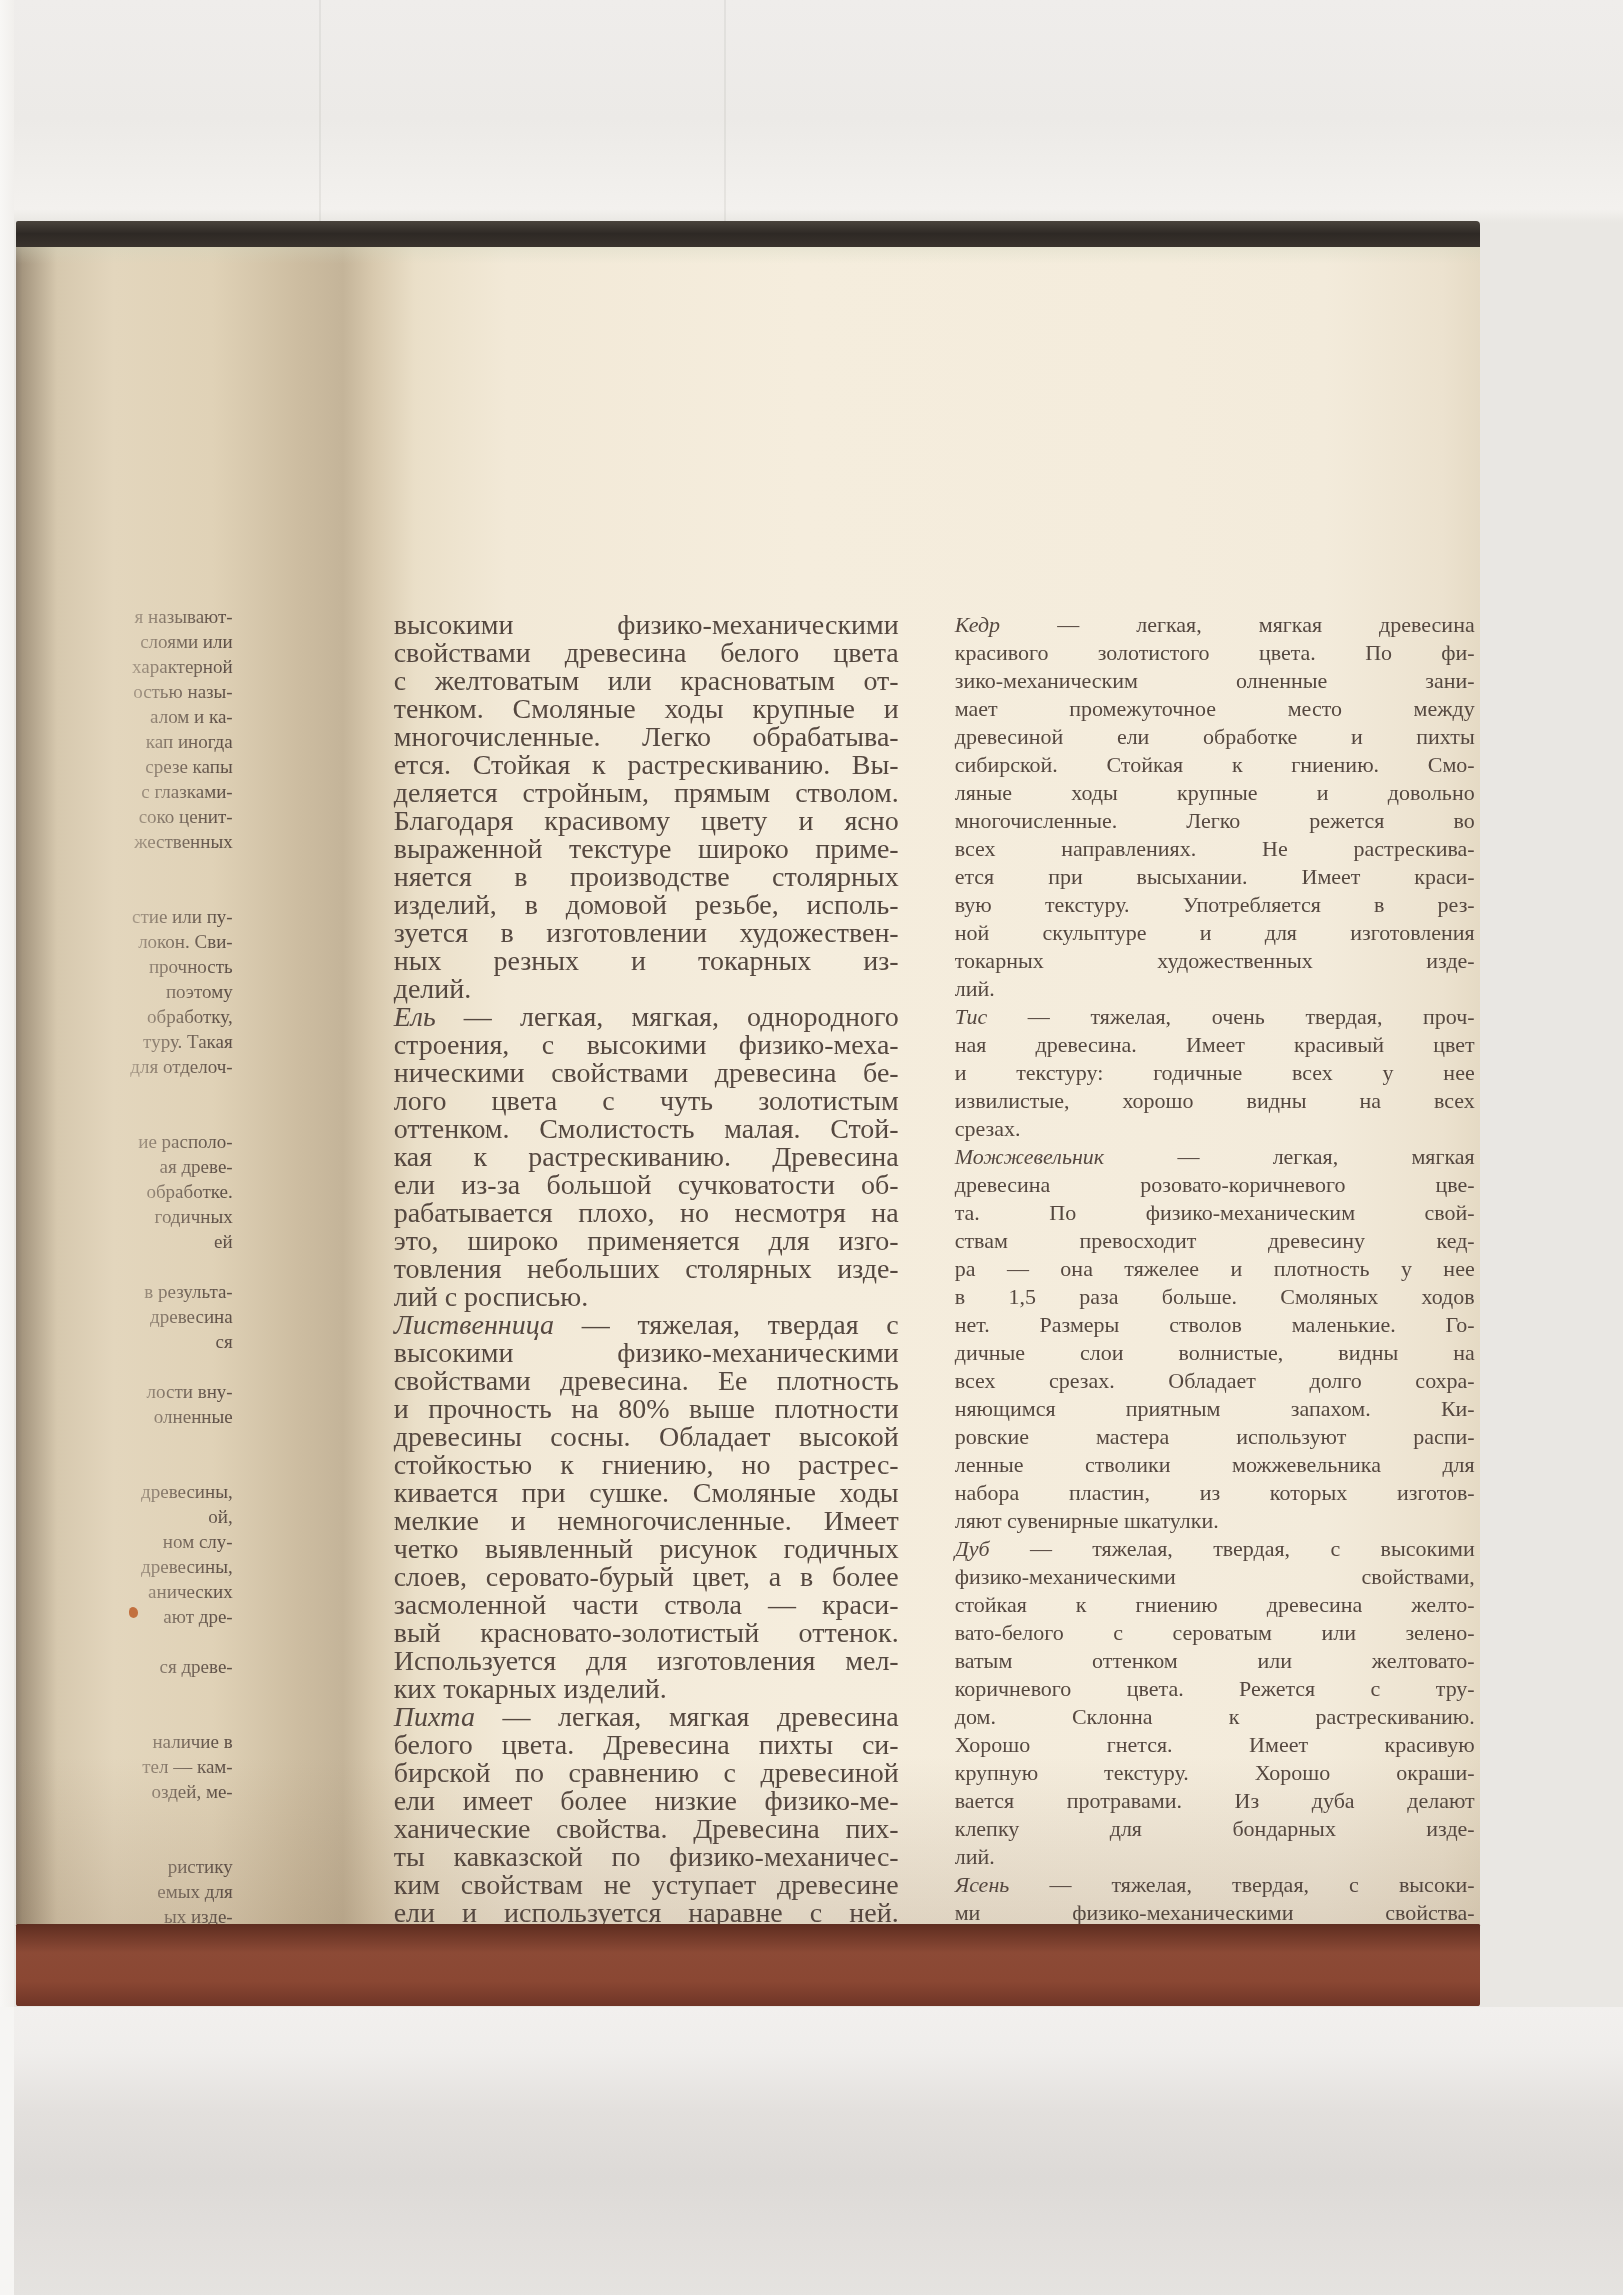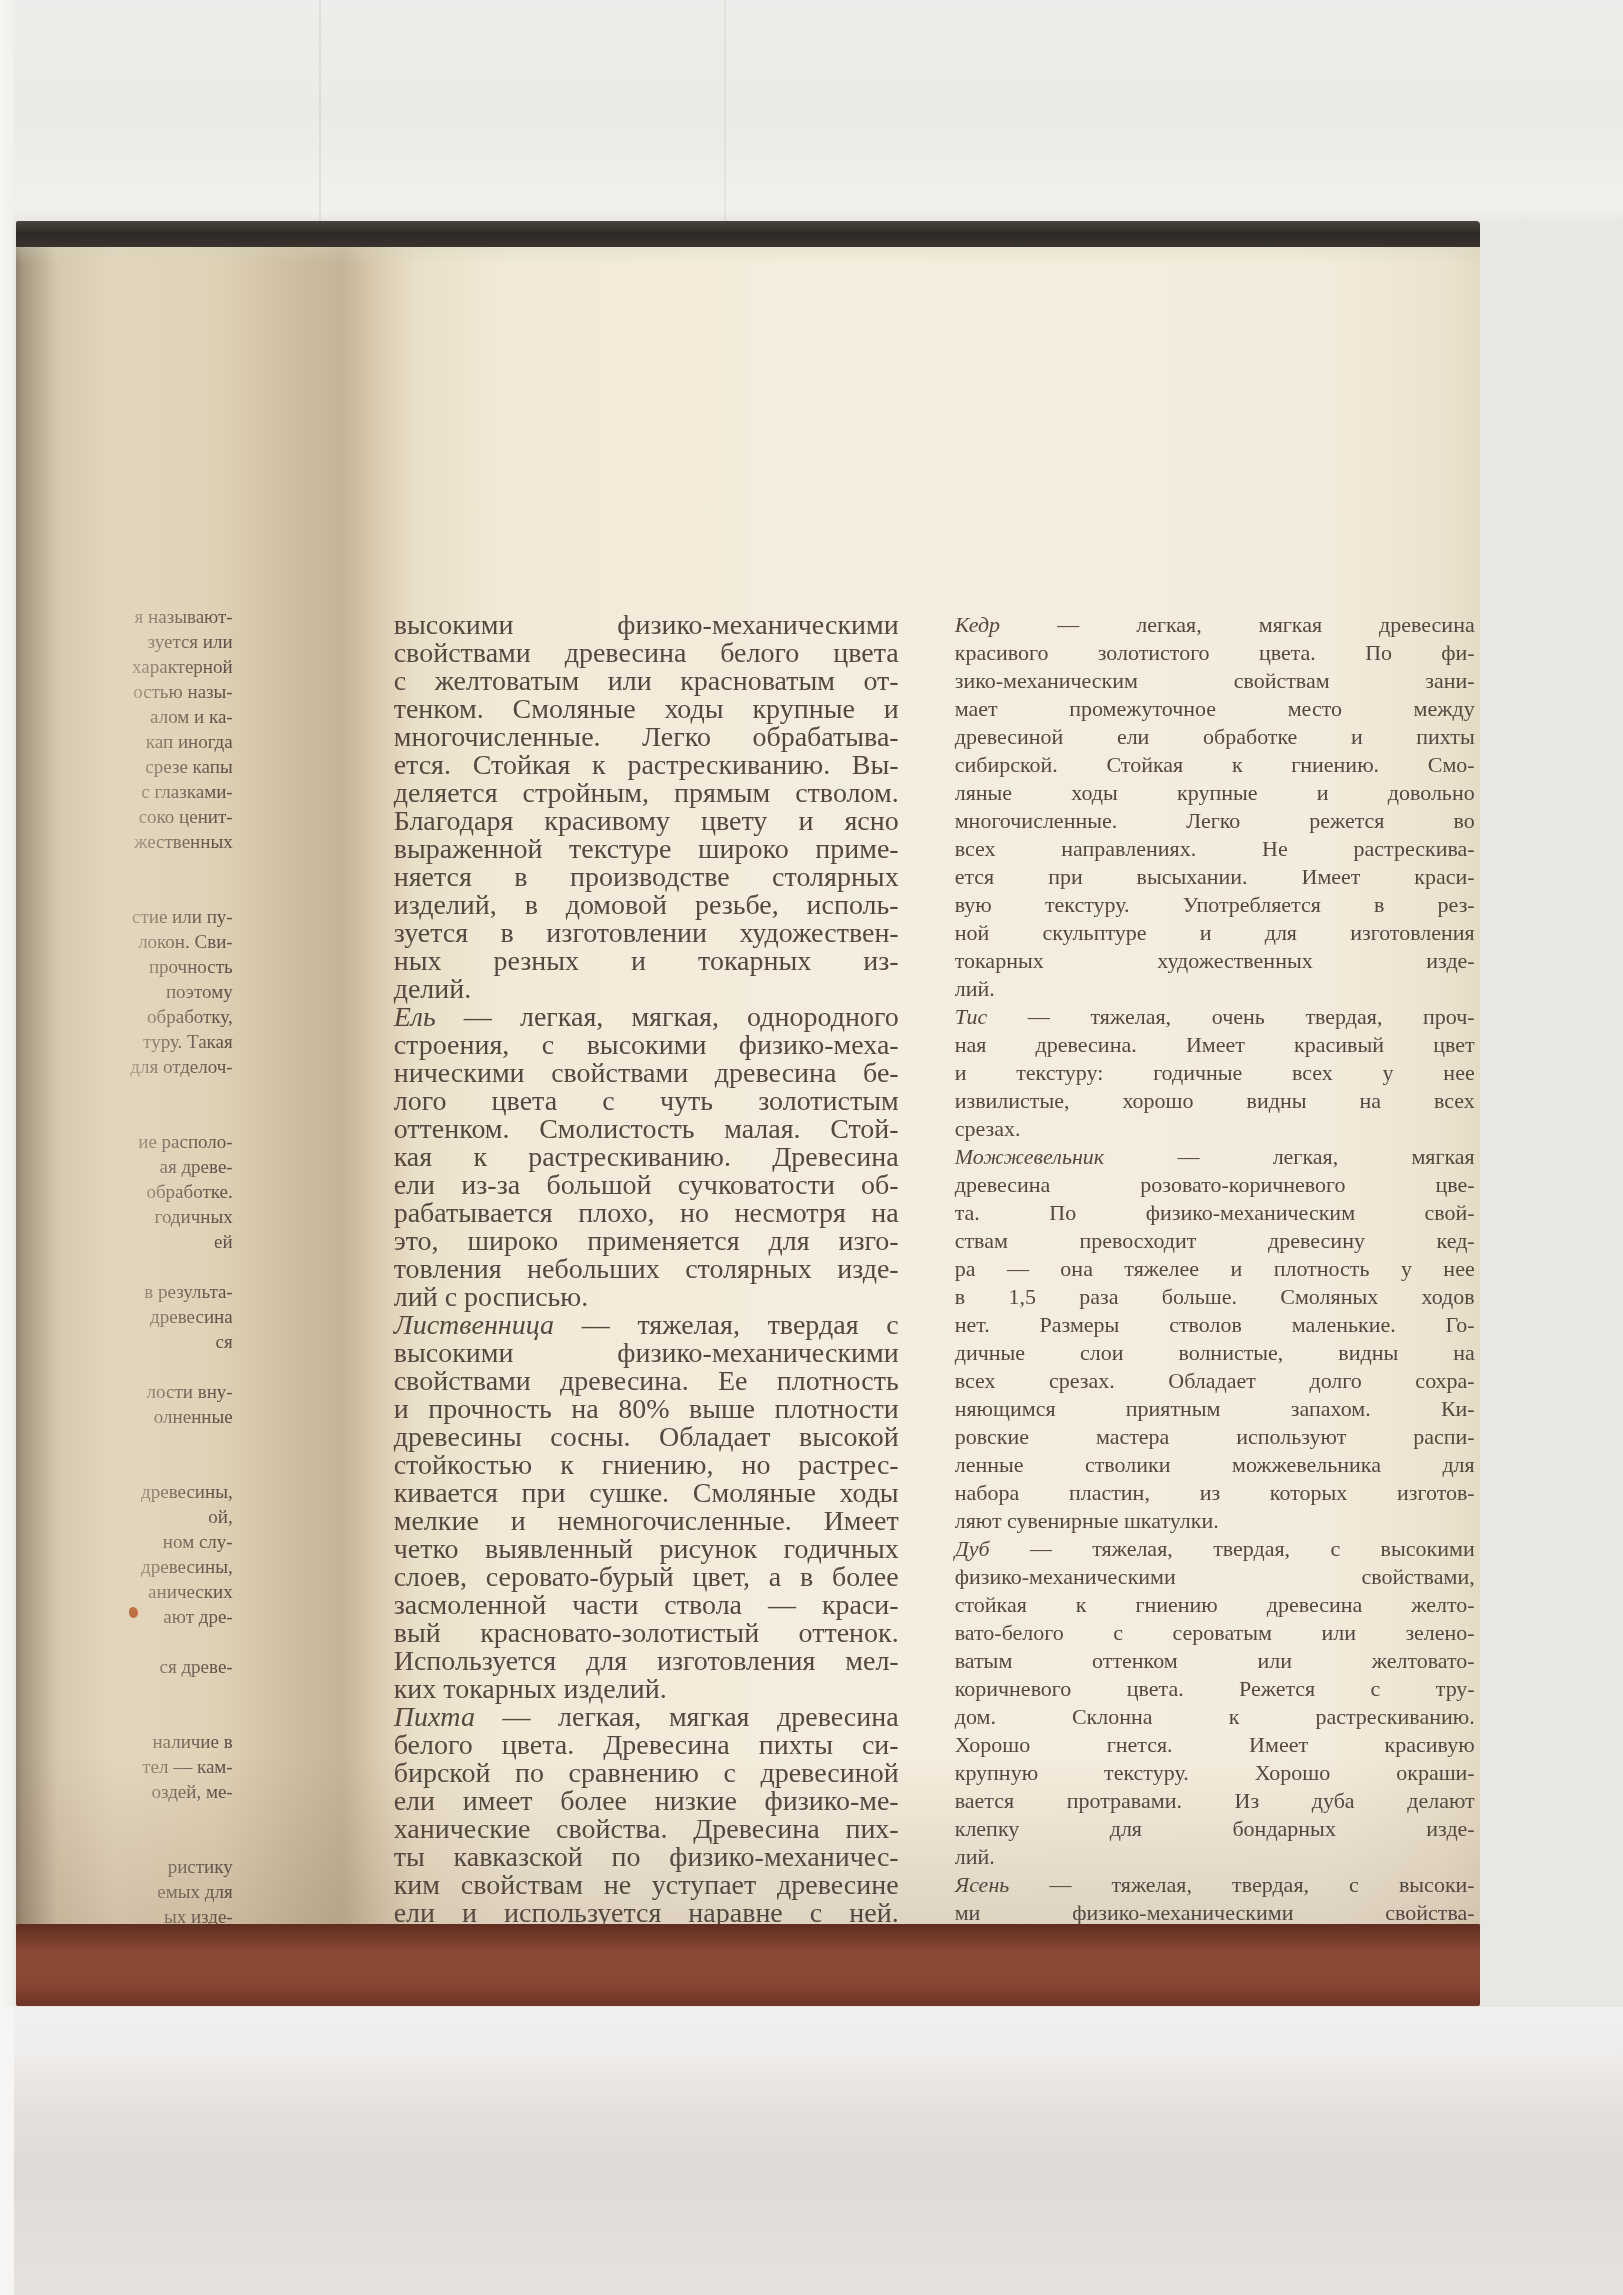--- a/index.html
+++ b/index.html
@@ -67,21 +67,21 @@
 <div id="screen">
   <div class="seam s1"></div>
   <div class="seam s2"></div>
   <div class="left-strip"></div>
 
   <div class="cover-top"></div>
 
   <div class="pages">
     <div id="col-left" class="tcol">
         <div class="tline">я называют-</div>
-        <div class="tline">зуется или</div>
+        <div class="tline">слоями или</div>
         <div class="tline">характерной</div>
         <div class="tline">остью назы-</div>
         <div class="tline">алом и ка-</div>
         <div class="tline">кап иногда</div>
         <div class="tline">срезе капы</div>
         <div class="tline">с глазками-</div>
         <div class="tline">соко ценит-</div>
         <div class="tline">жественных</div>
         <div class="tline">&nbsp;</div>
         <div class="tline">&nbsp;</div>
@@ -177,21 +177,21 @@
         <div class="tline just">ханические свойства. Древесина пих-</div>
         <div class="tline just">ты кавказской по физико-механичес-</div>
         <div class="tline just">ким свойствам не уступает древесине</div>
         <div class="tline just">ели и используется наравне с ней.</div>
         <div class="tline just">Стойкая к растрескиванию. Смоля-</div>
         <div class="tline">ных ходов нет.</div>
       </div>
     <div id="col-right" class="tcol">
         <div class="tline just"><i>Кедр</i> — легкая, мягкая древесина</div>
         <div class="tline just">красивого золотистого цвета. По фи-</div>
-        <div class="tline just">зико-механическим свойствам зани-</div>
+        <div class="tline just">зико-механическим олненные зани-</div>
         <div class="tline just">мает промежуточное место между</div>
         <div class="tline just">древесиной ели обработке и пихты</div>
         <div class="tline just">сибирской. Стойкая к гниению. Смо-</div>
         <div class="tline just">ляные ходы крупные и довольно</div>
         <div class="tline just">многочисленные. Легко режется во</div>
         <div class="tline just">всех направлениях. Не растрескива-</div>
         <div class="tline just">ется при высыхании. Имеет краси-</div>
         <div class="tline just">вую текстуру. Употребляется в рез-</div>
         <div class="tline just">ной скульптуре и для изготовления</div>
         <div class="tline just">токарных художественных изде-</div>

